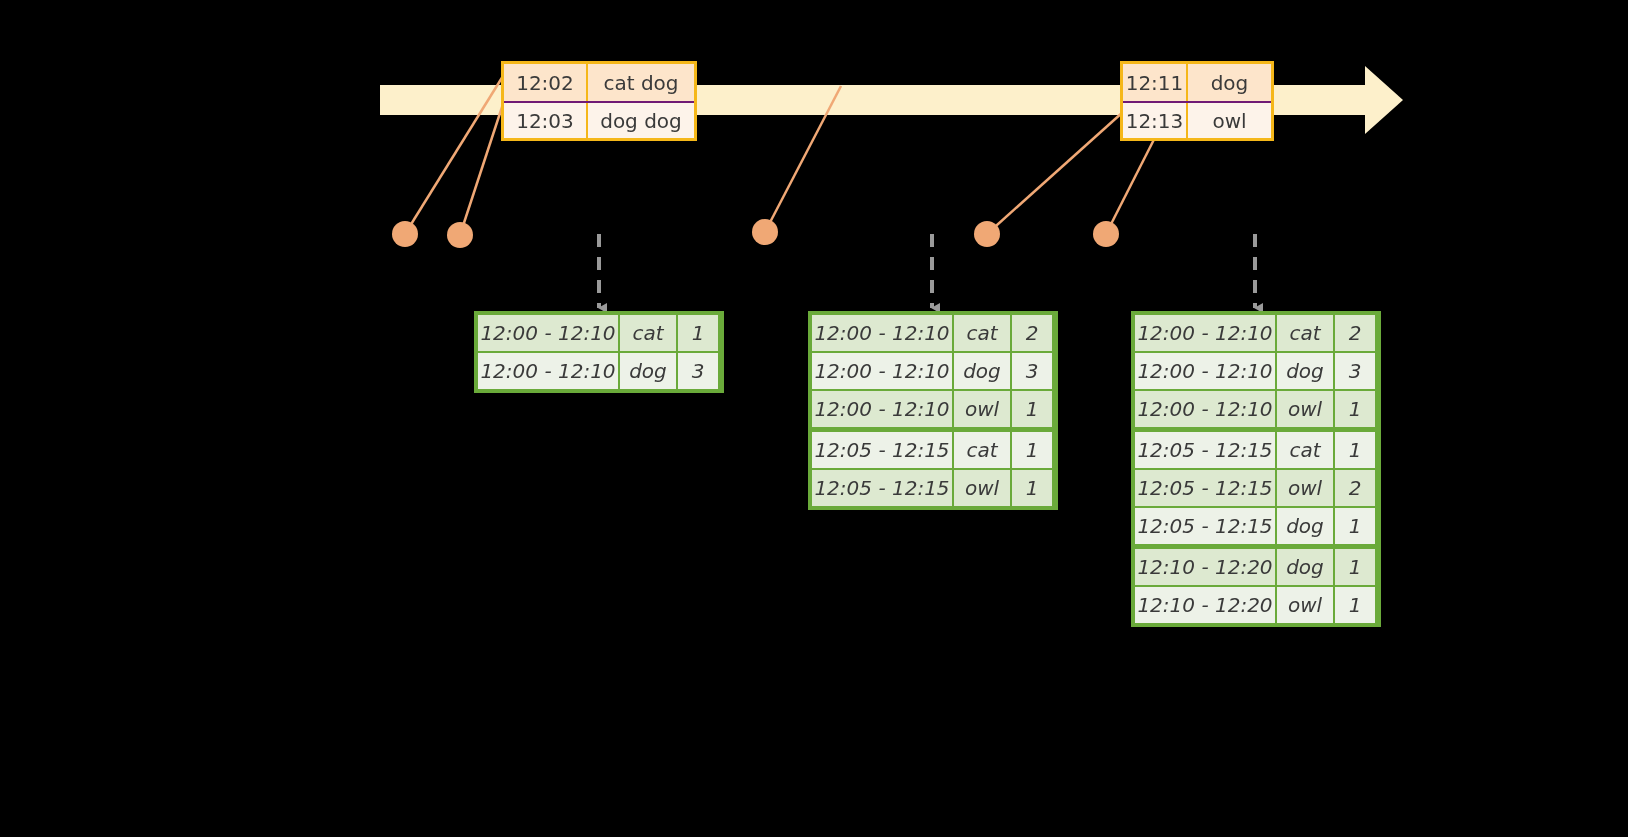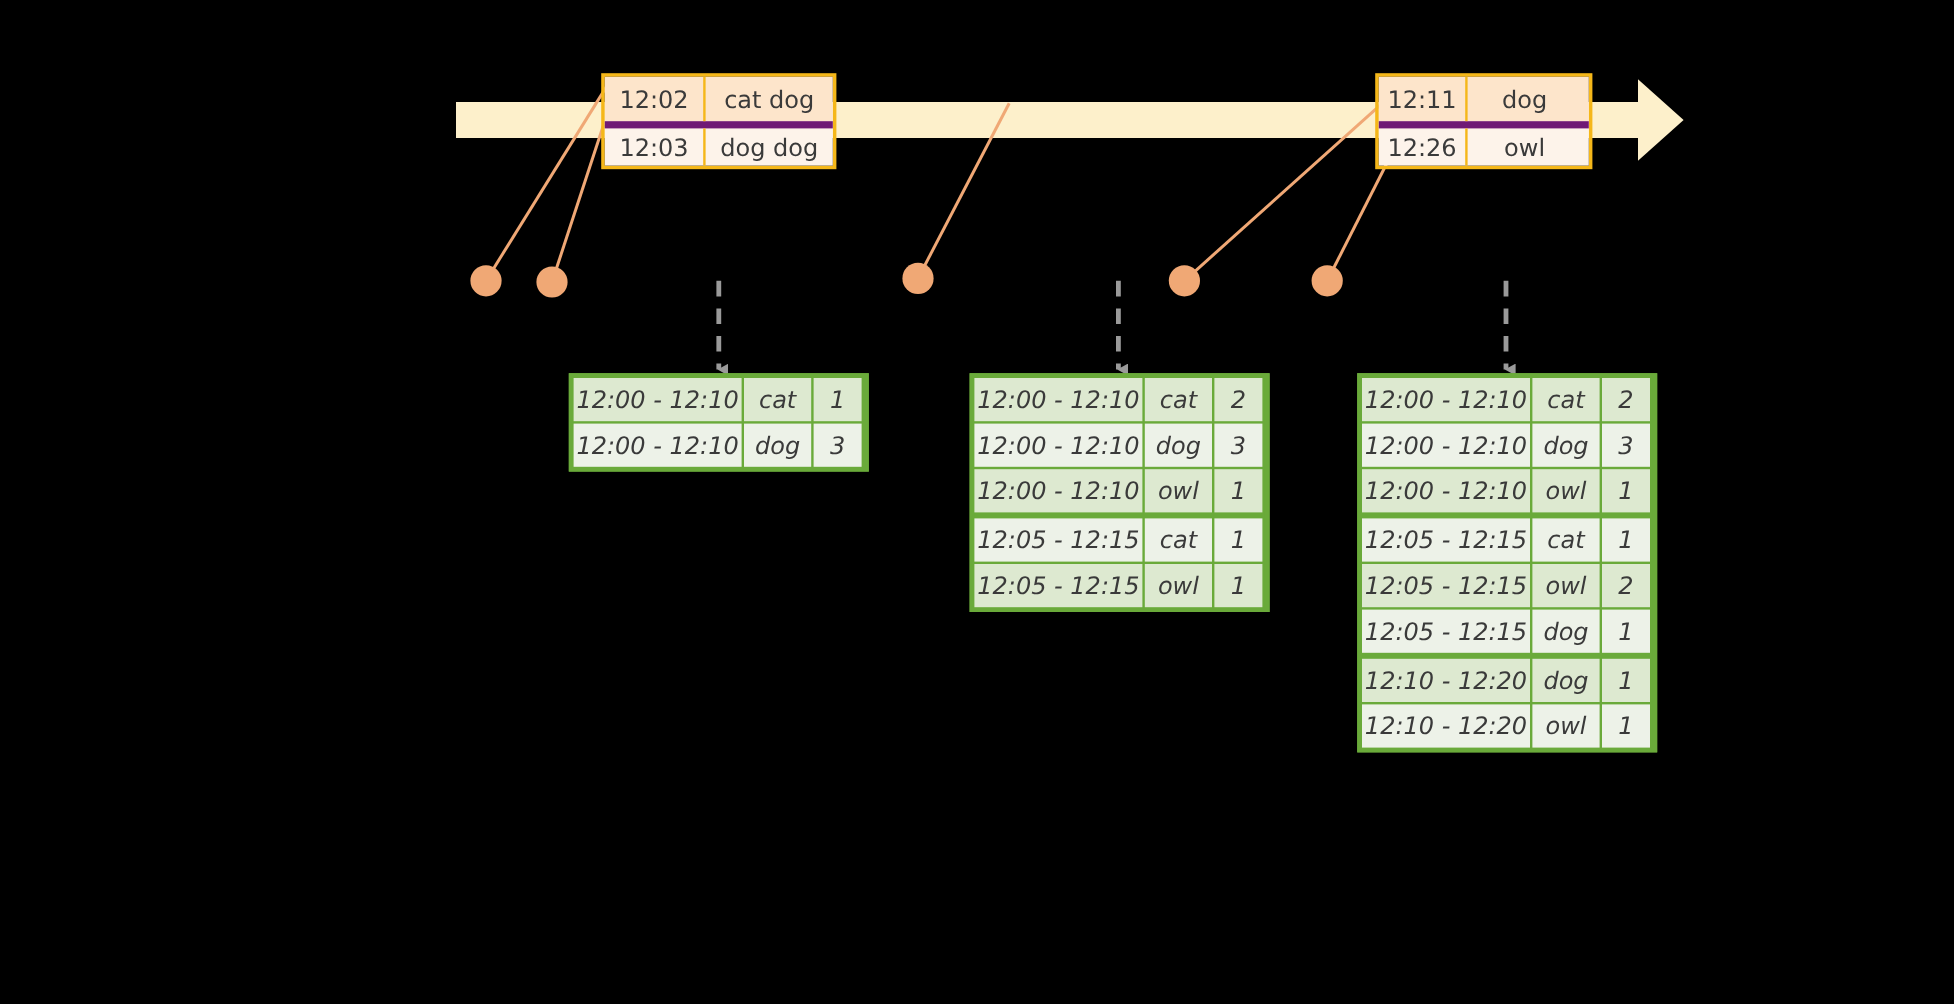--- a/index.html
+++ b/index.html
@@ -15,21 +15,21 @@
   .timeline-head{
     position:absolute;left:1365px;top:66px;width:0;height:0;
     border-top:34px solid transparent;
     border-bottom:34px solid transparent;
     border-left:38px solid #fdf0cb;
   }
 
   
   .evt{position:absolute;border:3px solid #f5b719;box-sizing:border-box;}
   .evt .row{display:flex;box-sizing:border-box;}
-  .evt .row + .row{border-top:6px solid #701a75;}
+  .evt .row + .row{border-top:2px solid #701a75;}
   .evt .c-time{
     box-sizing:border-box;border-right:2px solid #f5b719;
     display:flex;align-items:center;justify-content:center;
     color:#3a3a3a;font-size:20px;
   }
   .evt .c-val{
     box-sizing:border-box;
     display:flex;align-items:center;justify-content:center;
     color:#3a3a3a;font-size:20px;
   }
@@ -39,21 +39,21 @@
   #evt1{left:501px;top:61px;width:196px;}
   #evt1 .row{height:37px;}
   #evt1 .c-time{width:84px;}
   #evt1 .c-val{width:106px;}
 
   #evt2{left:836px;top:81px;width:196px;}
   #evt2 .row{height:37px;}
   #evt2 .c-time{width:84px;}
   #evt2 .c-val{width:106px;}
 
-  #evt3{left:1146px;top:61px;width:181px;}
+  #evt3{left:1120px;top:61px;width:154px;}
   #evt3 .row{height:37px;}
   #evt3 .c-time{width:74px;}
   #evt3 .c-val{width:95px;}
 
   
   .gtable{position:absolute;border:4px solid #6aaa3a;box-sizing:border-box;background:#6aaa3a;}
   .gtable .grow{display:flex;box-sizing:border-box;font-style:italic;}
   .gtable .grow + .grow{margin-top:2px;}
   .gtable .grow.sep{margin-top:5px;}
   .gtable .g-range,.gtable .g-key,.gtable .g-cnt{
@@ -129,21 +129,21 @@
     </div>
   </div>
 
 
   <div class="evt" id="evt3">
     <div class="row a">
       <div class="c-time">12:11</div>
       <div class="c-val">dog</div>
     </div>
     <div class="row b">
-      <div class="c-time">12:26</div>
+      <div class="c-time">12:13</div>
       <div class="c-val">owl</div>
     </div>
   </div>
 
   <div class="gtable" id="tbl1">
       <div class="grow a">
         <div class="g-range">12:00 - 12:10</div>
         <div class="g-key">cat</div>
         <div class="g-cnt">1</div>
       </div>

